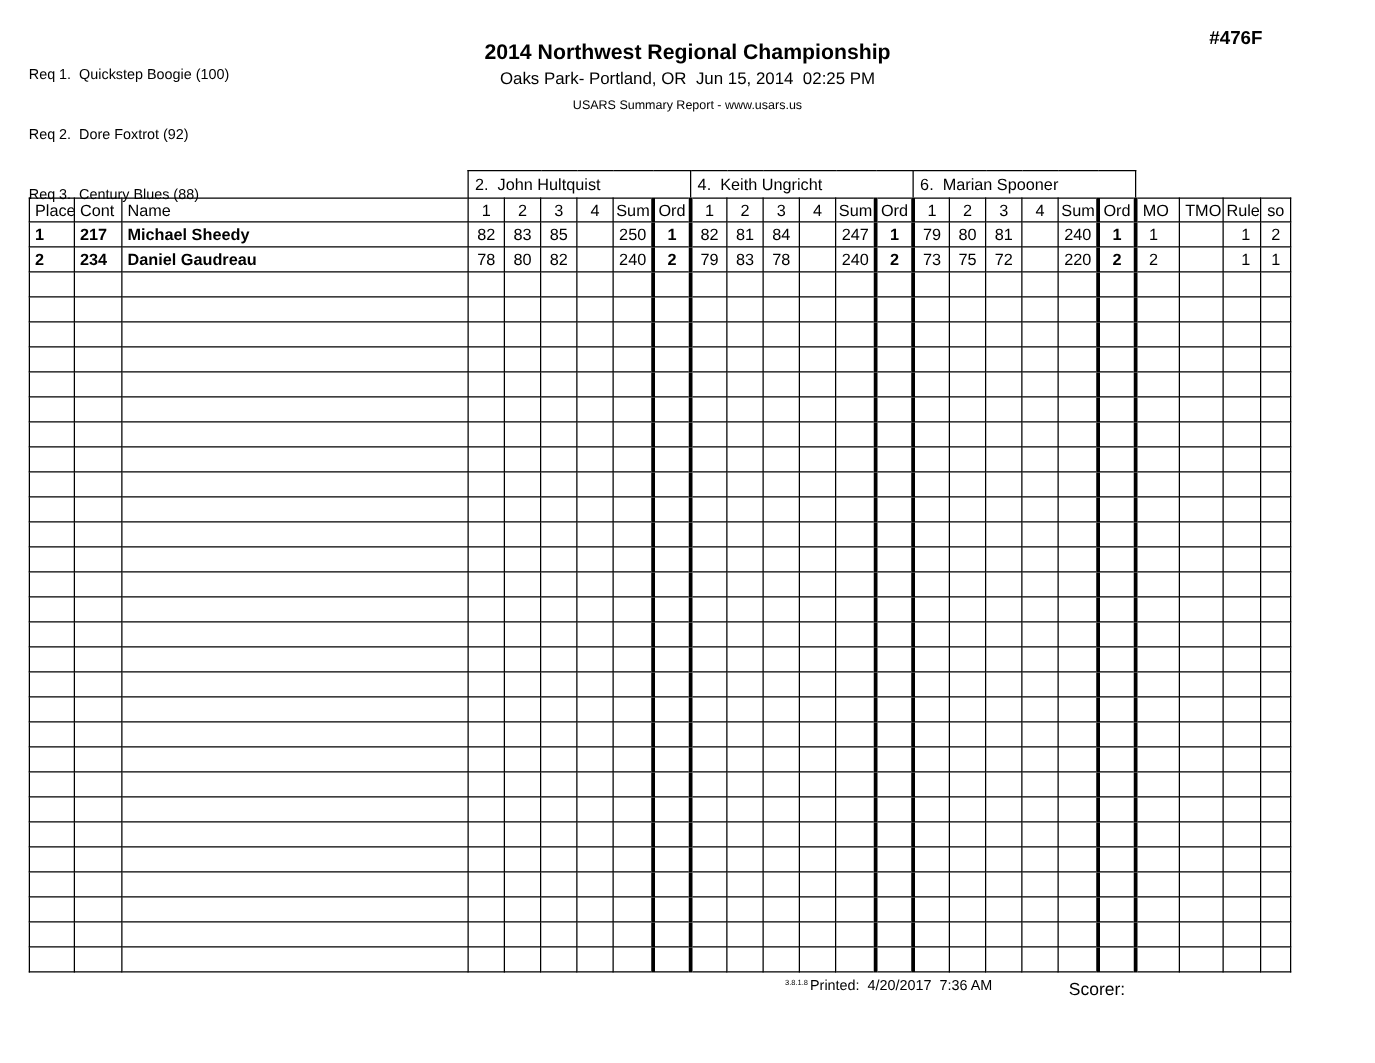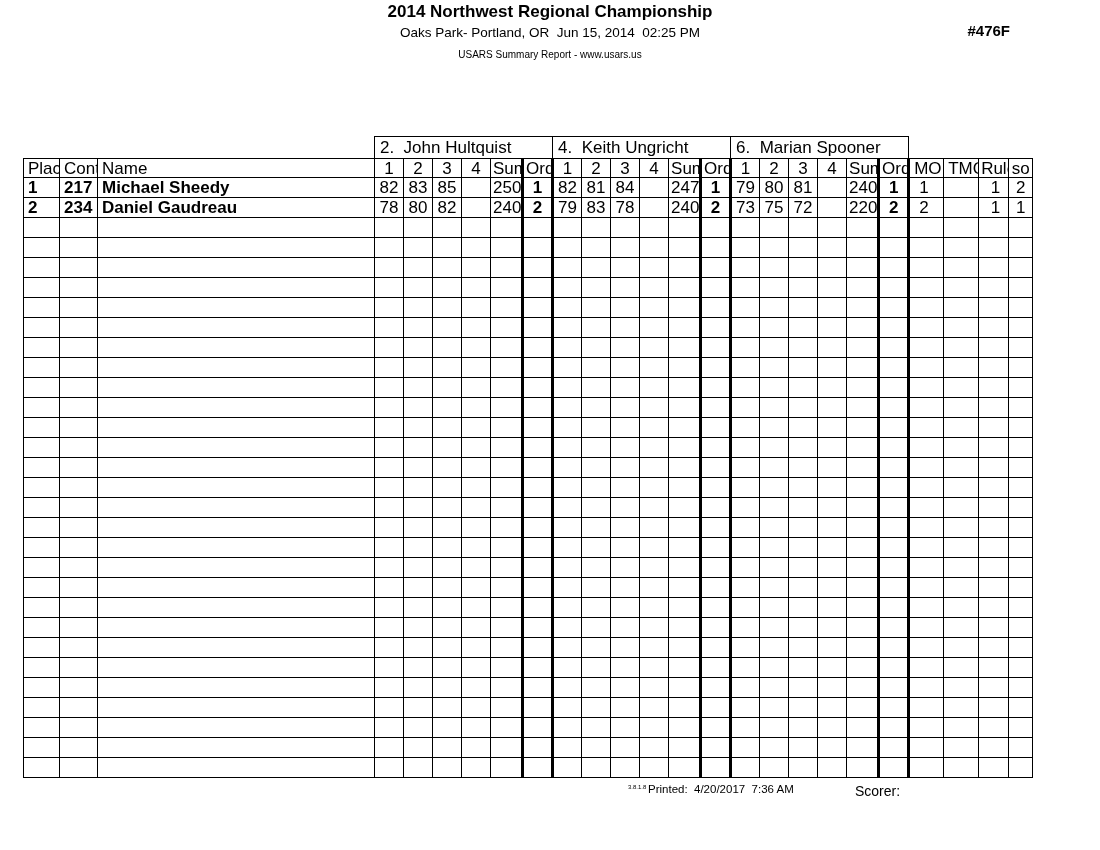--- a/index.html
+++ b/index.html
@@ -5,31 +5,31 @@
   * { margin:0; padding:0; box-sizing:border-box; }
   html,body { width:1100px; height:850px; background:#fff; }
   body { font-family:"Liberation Sans", sans-serif; color:#000; position:relative; overflow:hidden; }
 
   .page { position:absolute; inset:0; background:#fff; }
 
   
   .req-list { position:absolute; left:23px; top:20px; font-size:11.5px; line-height:16px; white-space:pre; }
 
   
-  .center-head { position:absolute; left:0; right:0; top:2px; text-align:center; }
+  .center-head { position:absolute; left:0; right:0; top:32px; text-align:center; }
   .title       { font-size:17px; font-weight:bold; line-height:20px; }
   .subtitle    { font-size:13.5px; line-height:18px; margin-top:2px; white-space:pre; }
   .event-title { font-size:16px; font-weight:bold; line-height:20px; margin-top:6px; }
   .report-title{ font-size:10px; line-height:18px; margin-top:4px; }
 
   .event-no { position:absolute; right:90px; top:22px; font-size:15px; font-weight:bold; }
 
   
   table.results { position:absolute; left:23px; top:136px; width:1007px;
-                  border-collapse:collapse; table-layout:fixed; font-size:17px; }
+                  border-collapse:collapse; table-layout:fixed; font-size:13px; }
   table.results th, table.results td {
     border:1px solid #000; height:20px; padding:0 2px;
     font-weight:normal; text-align:center; overflow:hidden; white-space:nowrap; line-height:1;
   }
   tr.judges-row td.nob { border:none; }
   tr.judges-row th.jbox { height:22px; text-align:left; padding-left:5px; white-space:pre; }
   tr.col-head th { height:19px; }
 
   .ord     { border-left:3px solid #000 !important; border-right:3px solid #000 !important; }
   .c-left  { text-align:left !important; padding-left:4px !important; }
@@ -43,20 +43,25 @@
   .footer { position:absolute; left:0; top:781px; width:1100px; height:20px; }
   .version { position:absolute; left:628px; top:3px; font-size:6px; }
   .printed { position:absolute; left:648px; top:2px; font-size:11.5px; white-space:pre; }
   .scorer  { position:absolute; left:855px; top:2px; font-size:14px; }
 </style>
 </head>
 <body>
 
 <div class="page">
 
+  <div class="req-list">
+    <div>Req 1.  Quickstep Boogie (100)</div>
+    <div>Req 2.  Dore Foxtrot (92)</div>
+    <div>Req 3.  Century Blues (88)</div>
+  </div>
 
   <div class="center-head">
     <div class="title">2014 Northwest Regional Championship</div>
     <div class="subtitle">Oaks Park- Portland, OR  Jun 15, 2014  02:25 PM</div>
     <div class="report-title">USARS Summary Report - www.usars.us</div>
   </div>
 
   <div class="event-no">#476F</div>
 
   <table class="results">

